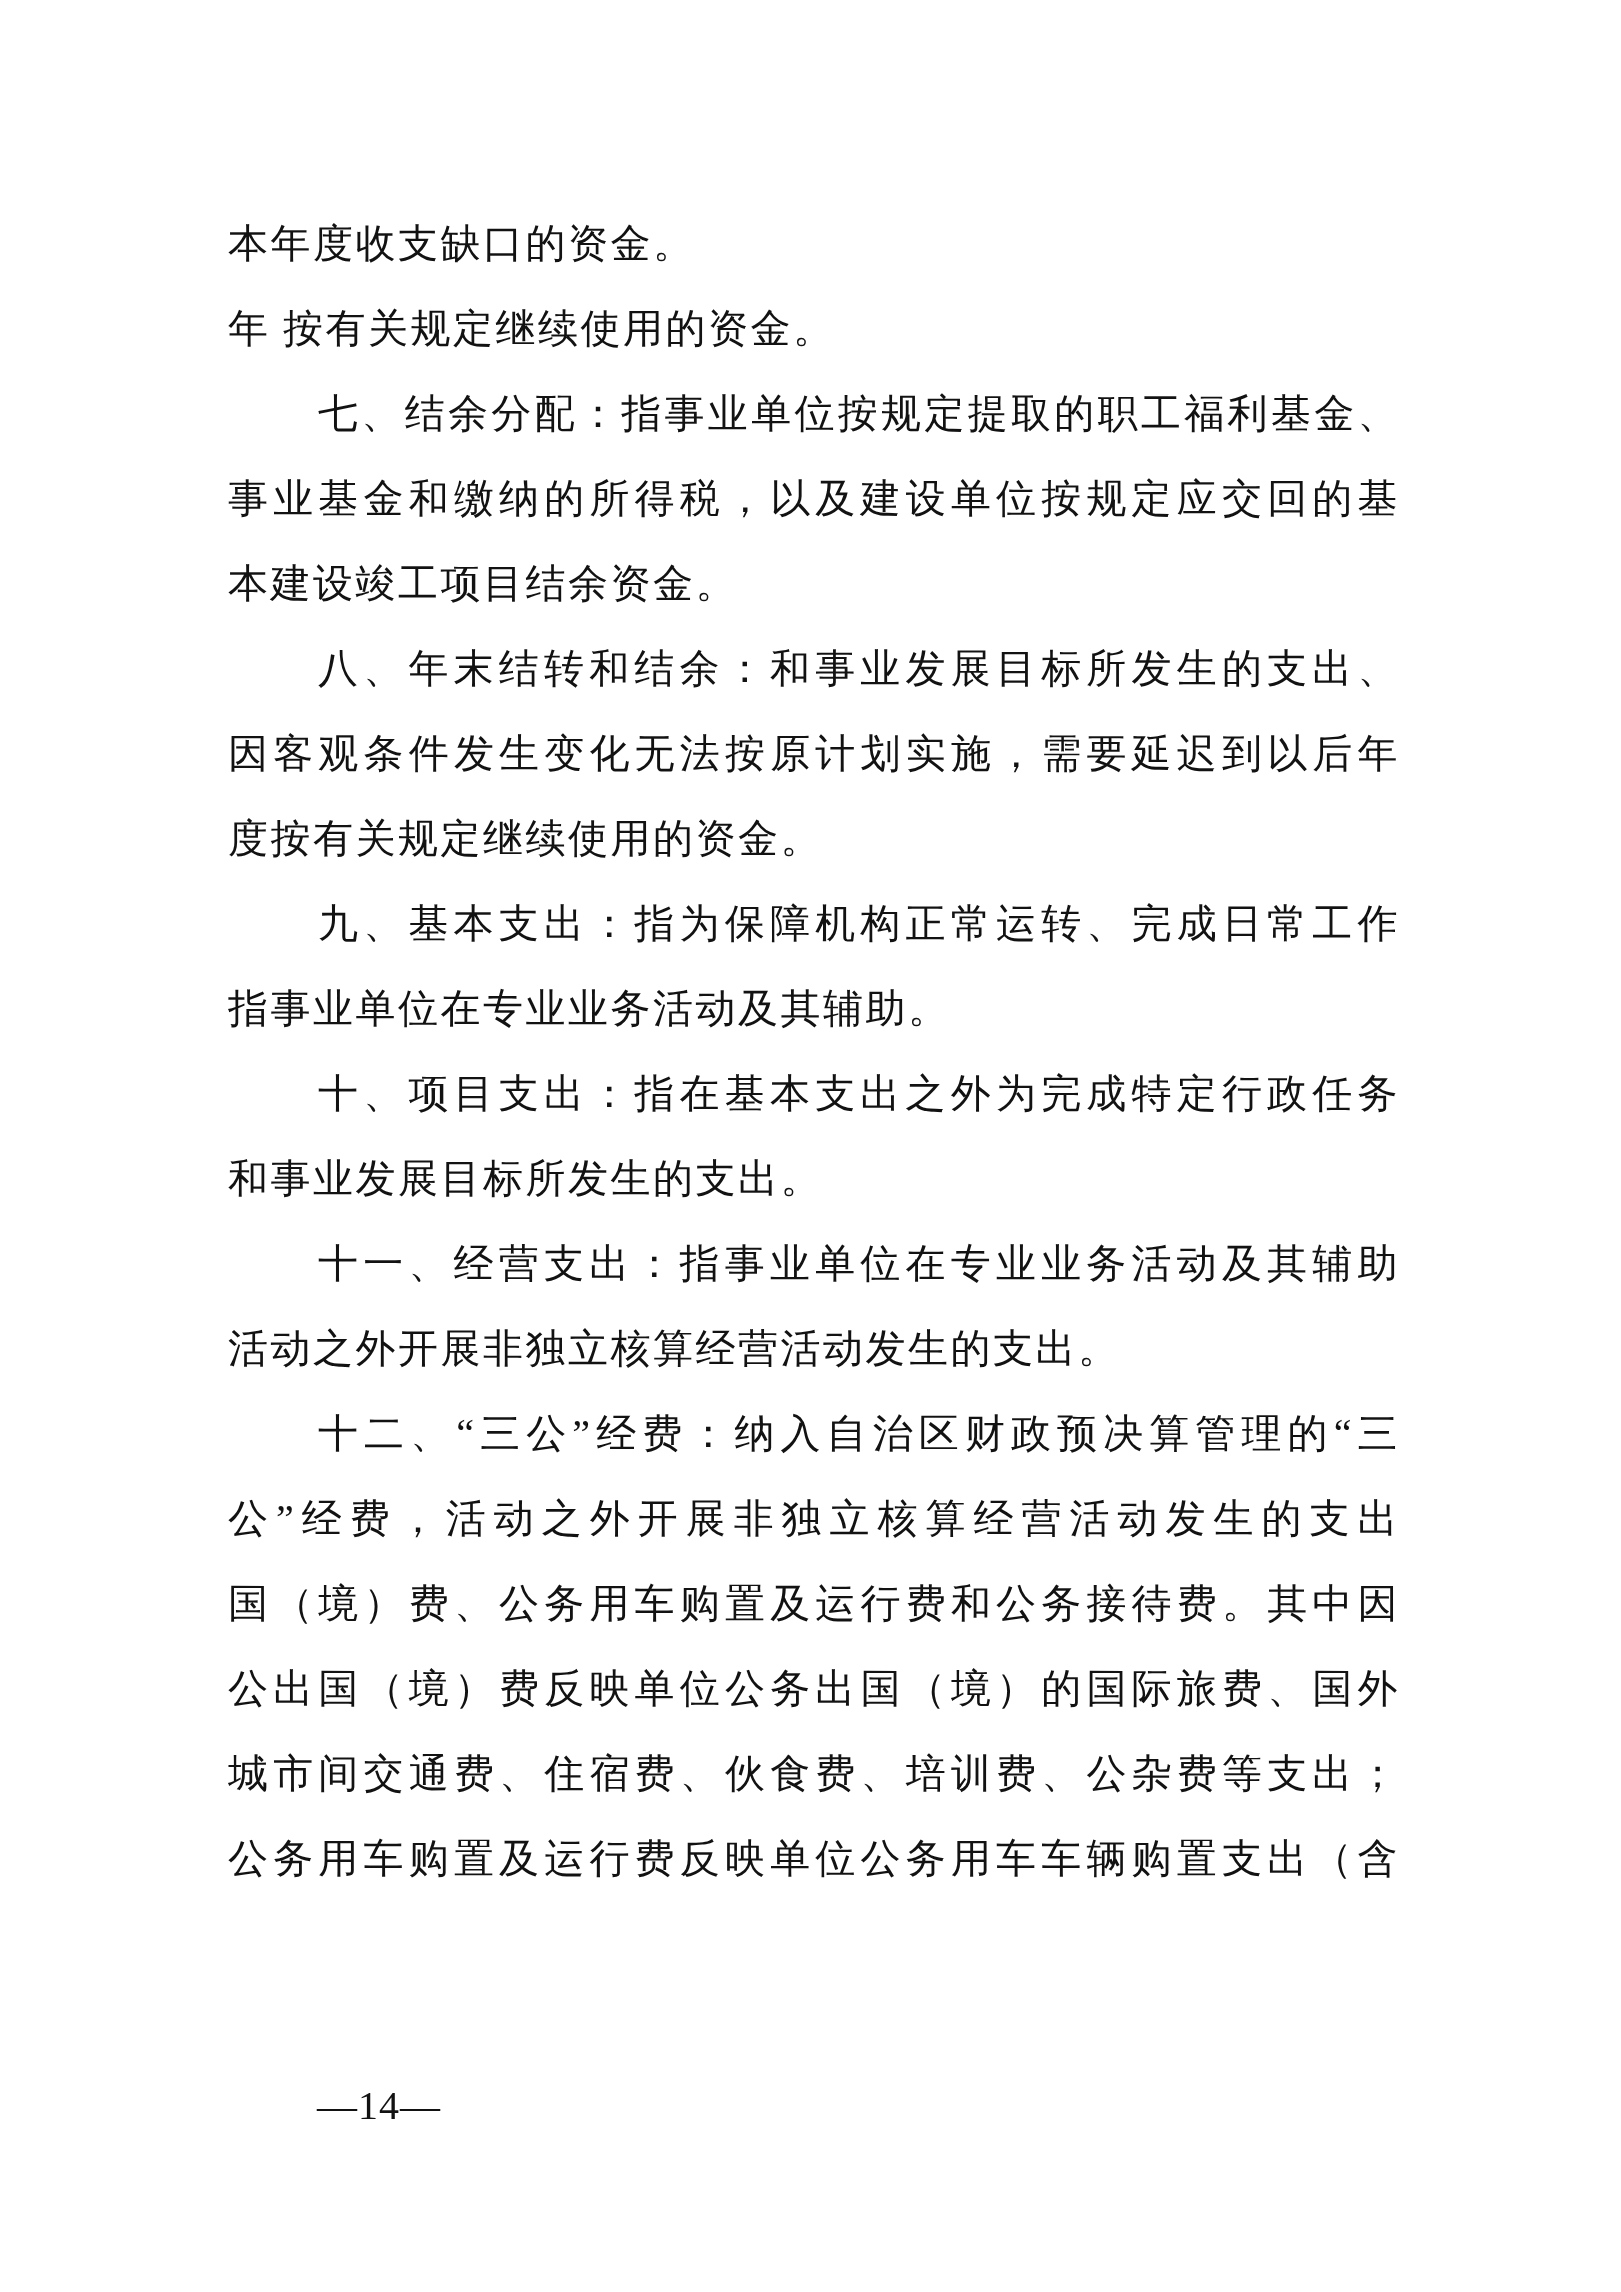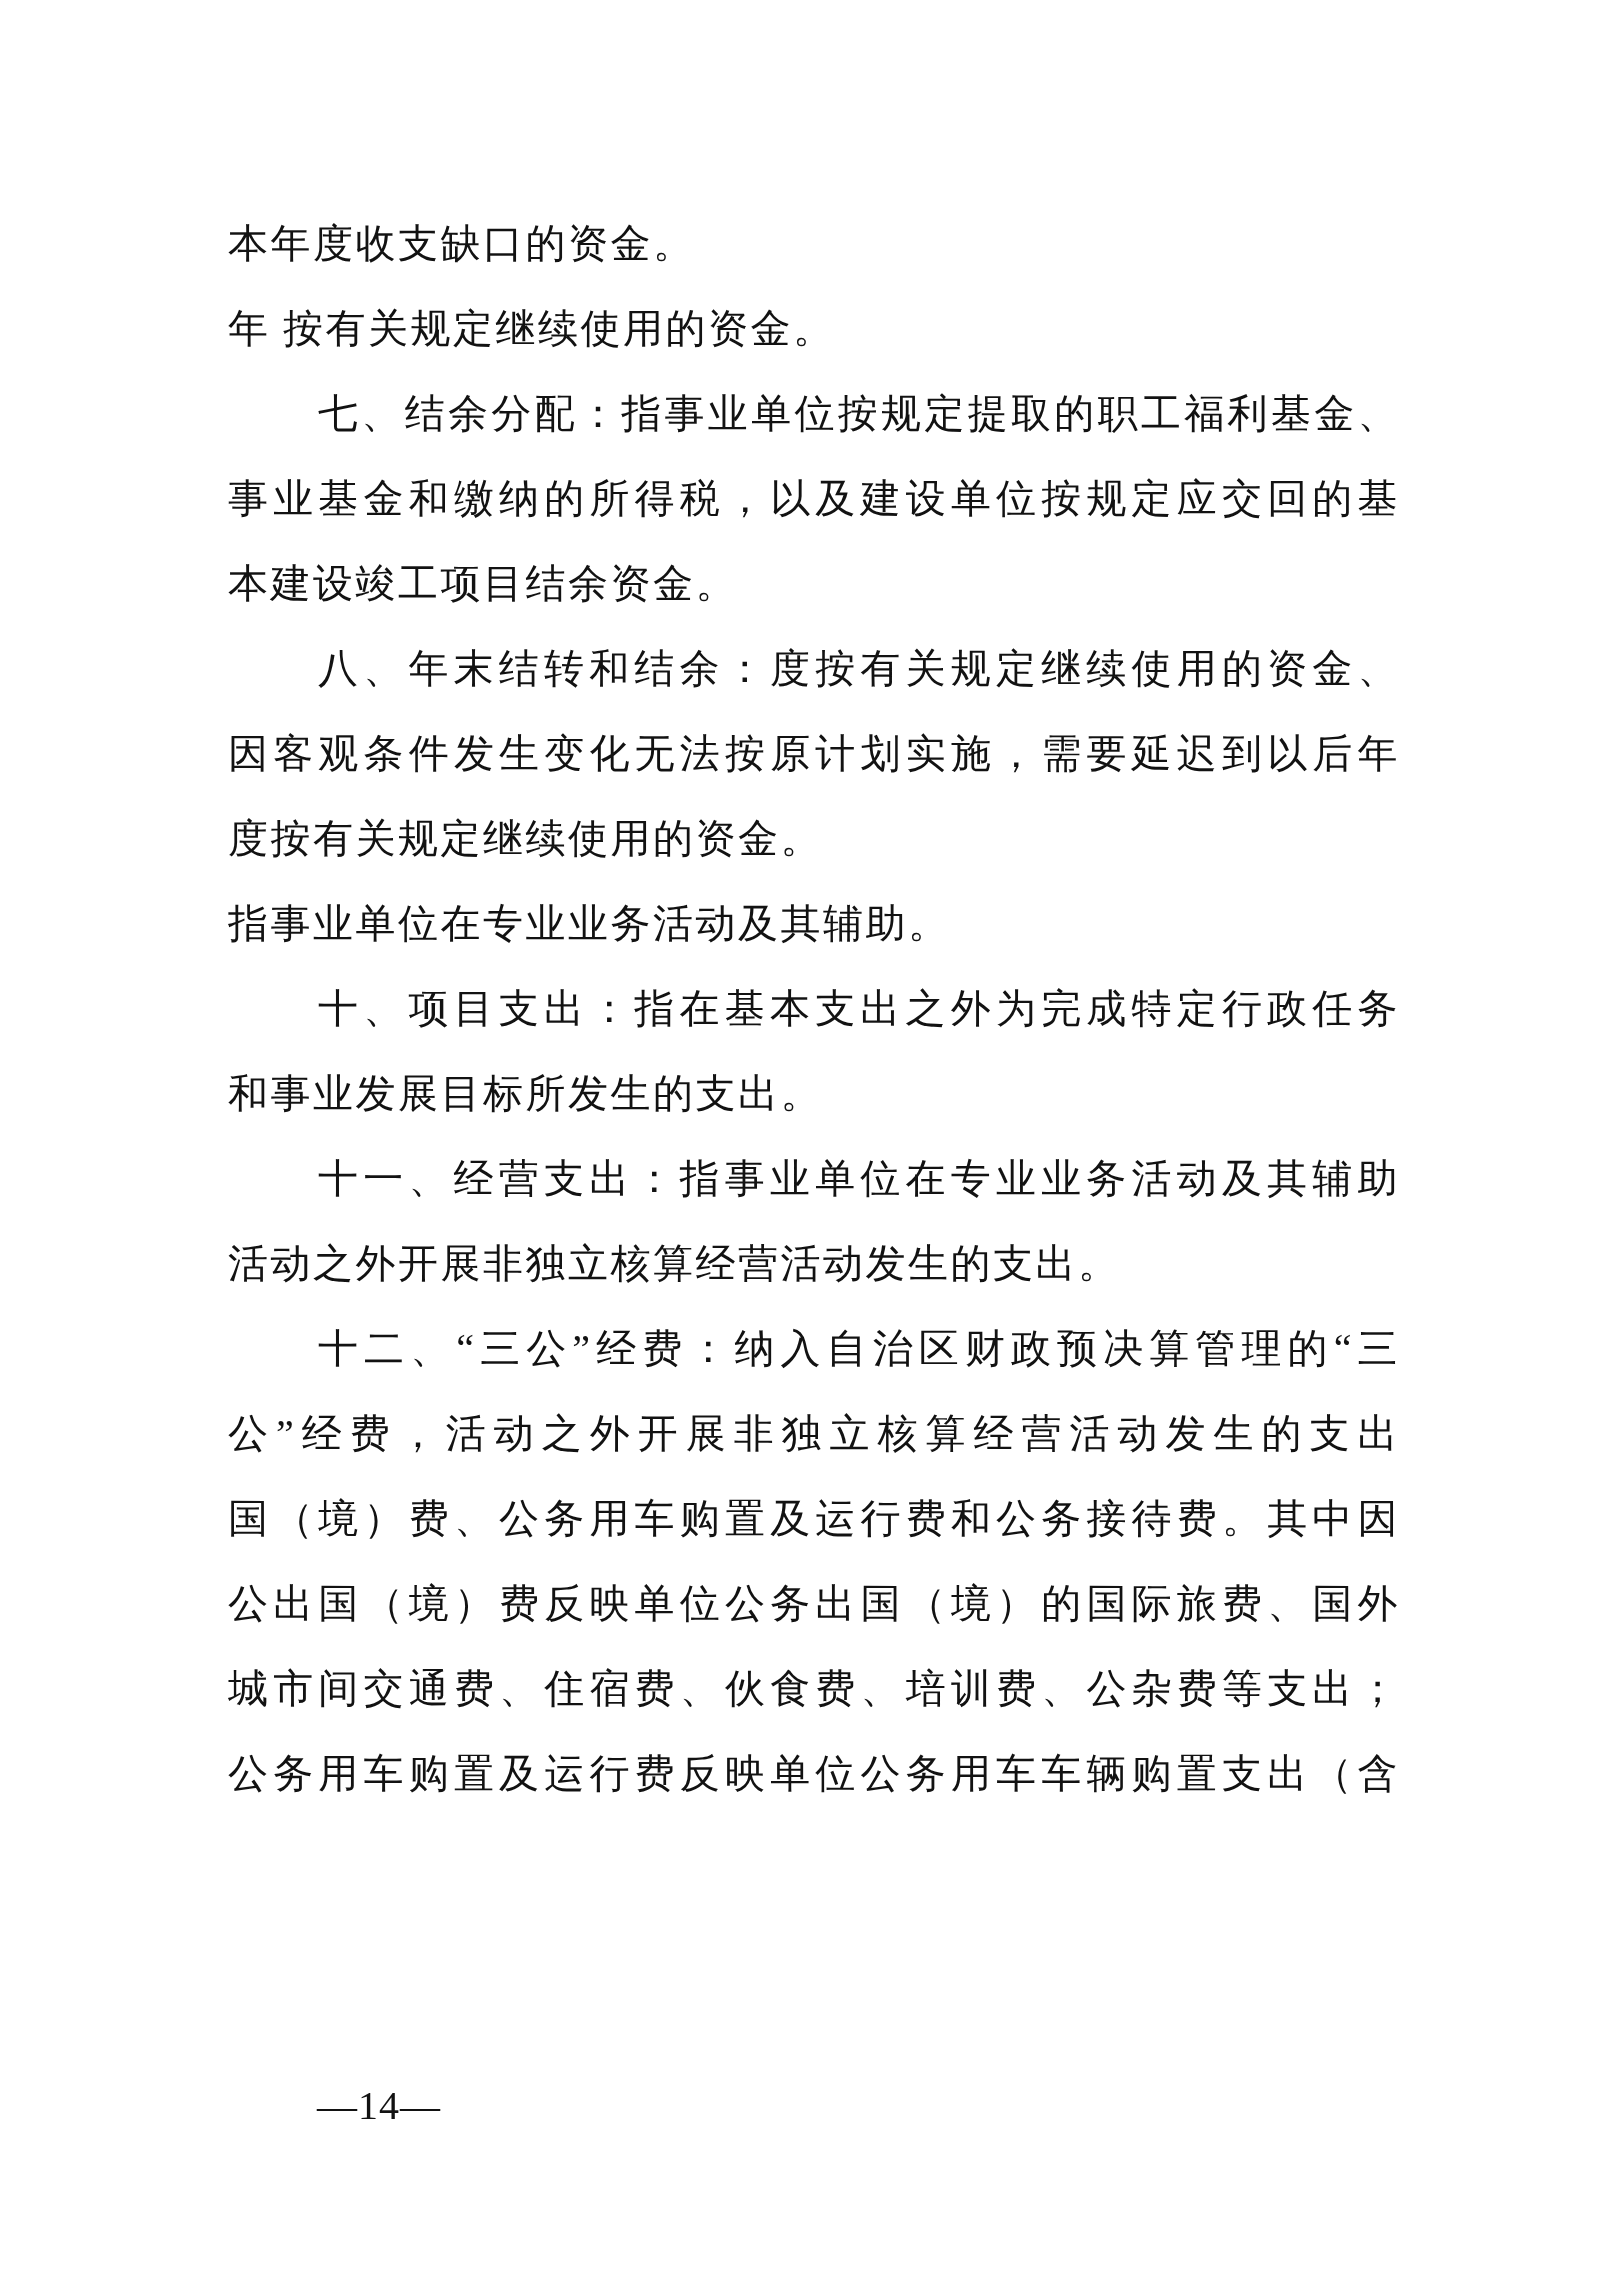--- a/index.html
+++ b/index.html
@@ -60,23 +60,24 @@
 </head>
 <body>
 
 <div class="page" style="background: rgb(255, 255, 255); color: rgb(18, 18, 18);">
   <div class="body-text">
     <div class="line end">本年度收支缺口的资金。</div>
     <div class="line end">年 按有关规定继续使用的资金。</div>
     <div class="line full indent">七、结余分配：指事业单位按规定提取的职工福利基金、</div>
     <div class="line full">事业基金和缴纳的所得税，以及建设单位按规定应交回的基</div>
     <div class="line end">本建设竣工项目结余资金。</div>
-    <div class="line full indent">八、年末结转和结余：度按有关规定继续使用的资金、</div>
+    <div class="line full indent">八、年末结转和结余：和事业发展目标所发生的支出、</div>
     <div class="line full">因客观条件发生变化无法按原计划实施，需要延迟到以后年</div>
     <div class="line end">度按有关规定继续使用的资金。</div>
+    <div class="line full indent">九、基本支出：指为保障机构正常运转、完成日常工作</div>
     <div class="line end">指事业单位在专业业务活动及其辅助。</div>
     <div class="line full indent">十、项目支出：指在基本支出之外为完成特定行政任务</div>
     <div class="line end">和事业发展目标所发生的支出。</div>
     <div class="line full indent">十一、经营支出：指事业单位在专业业务活动及其辅助</div>
     <div class="line end">活动之外开展非独立核算经营活动发生的支出。</div>
     <div class="line full indent">十二、“三公”经费：纳入自治区财政预决算管理的“三</div>
     <div class="line full">公”经费，活动之外开展非独立核算经营活动发生的支出</div>
     <div class="line full">国（境）费、公务用车购置及运行费和公务接待费。其中因</div>
     <div class="line full">公出国（境）费反映单位公务出国（境）的国际旅费、国外</div>
     <div class="line full">城市间交通费、住宿费、伙食费、培训费、公杂费等支出；</div>

